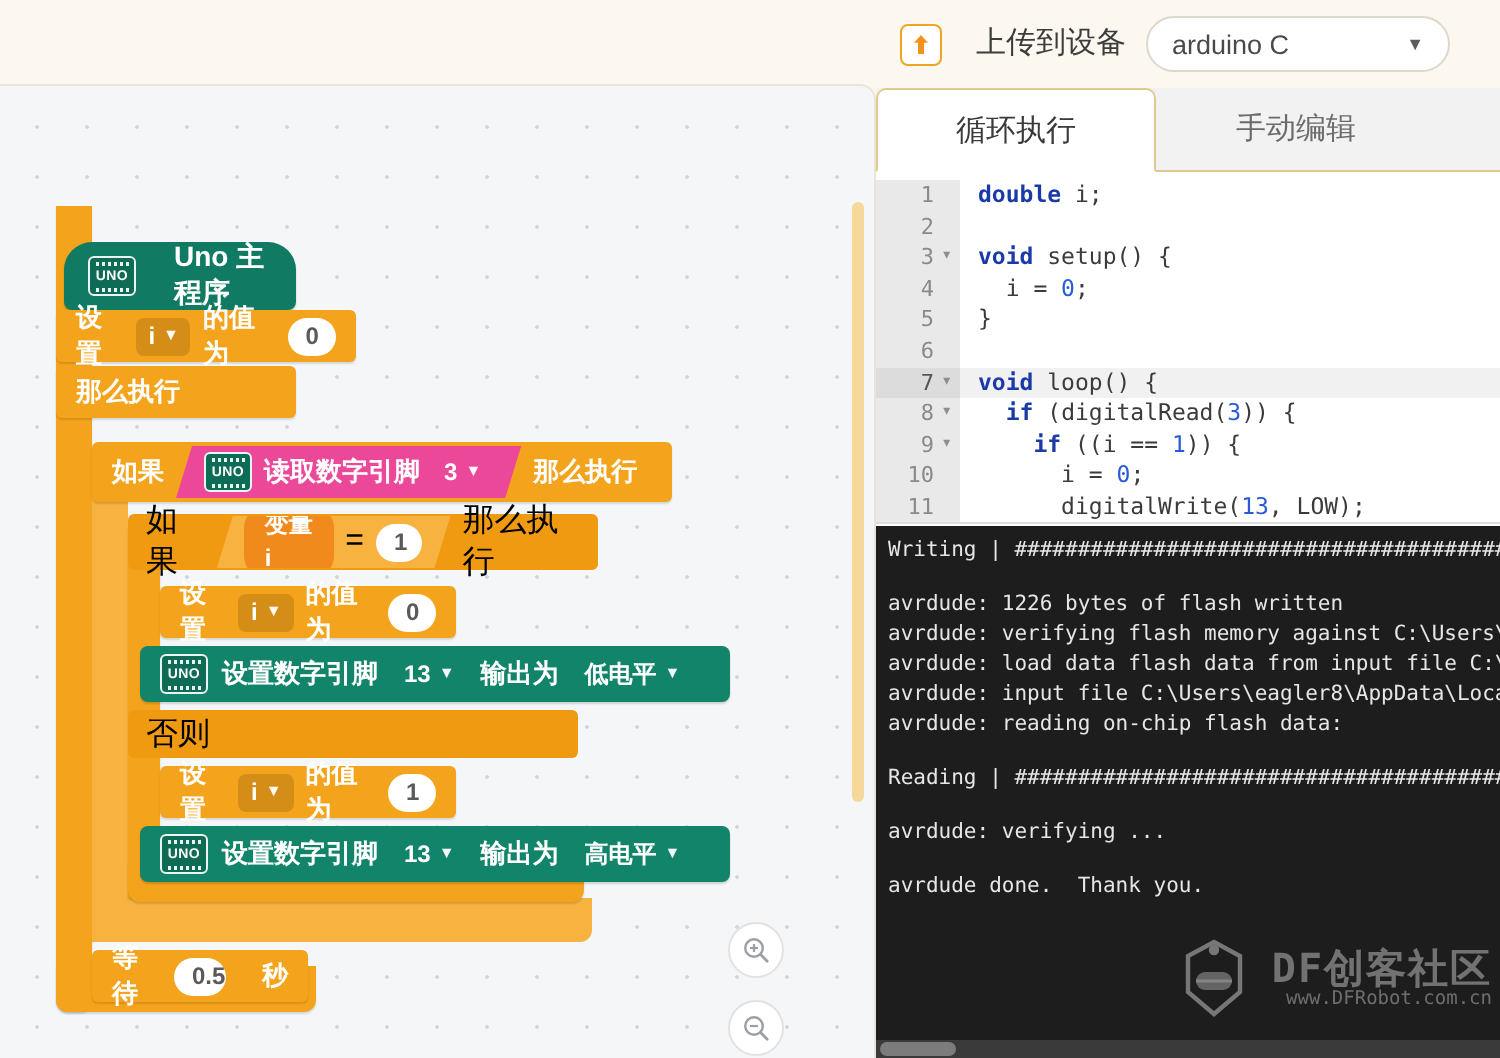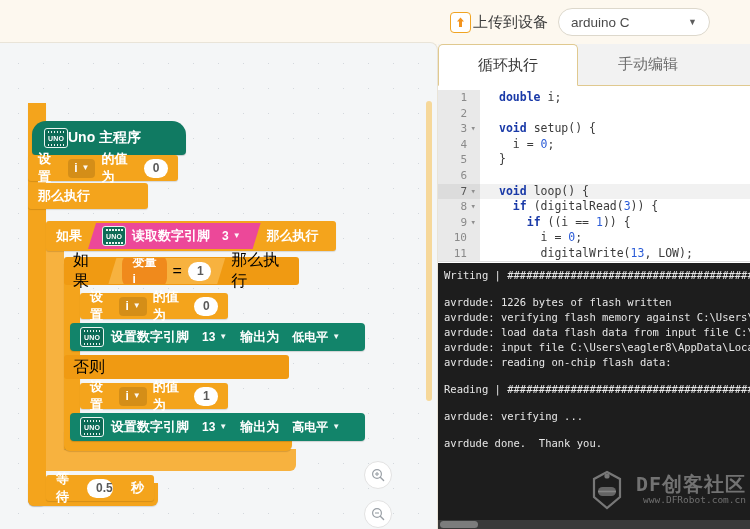--- a/index.html
+++ b/index.html
@@ -102,21 +102,21 @@
   #canvas-scroll-v {
     position: absolute; right: 5px; top: 58px; width: 6px; height: 300px;
     background: #f6d89a; border-radius: 3px;
   }
 
   
   #topbar {
     position: absolute; left: 438px; top: 0; width: 312px; height: 44px;
     display: flex; align-items: center; gap: 10px; padding-left: 12px;
   }
-  #upload-btn { display: flex; align-items: center; gap: 2px; cursor: default; }
+  #upload-btn { display: flex; align-items: flex-start; gap: 17px; cursor: default; }
   .up-icon {
     width: 21px; height: 21px; border: 1.5px solid #f0a423; border-radius: 4px;
     display: flex; align-items: center; justify-content: center; background: #fff;
   }
   #upload-label { font-size: 15px; color: #3c3c3c; }
   #device-select {
     width: 152px; height: 28px; border: 1px solid #ddd8cc; border-radius: 14px;
     background: #fff; display: flex; align-items: center;
     padding: 0 12px; justify-content: space-between;
   }
@@ -154,21 +154,21 @@
   .gut {
     width: 42px; flex: 0 0 42px; text-align: right; padding-right: 4px;
     background: #e9e9e9; color: #8a8a8a;
     font-family: "DejaVu Sans Mono", "Liberation Mono", monospace;
     font-size: 11px; height: 15.6px; line-height: 15.6px;
     display: flex; justify-content: flex-end; align-items: center; gap: 3px;
   }
   .code-line.hl .gut { background: #dcdcdc; color: #555; }
   .fold { color: #8e8e8e; font-size: 9px; width: 6px; }
   .src {
-    padding-left: 19px; white-space: pre;
+    padding-left: 9px; white-space: pre;
     font-family: "DejaVu Sans Mono", "Liberation Mono", monospace;
     font-size: 11.5px; color: #3b3b3b; line-height: 15.6px;
   }
   .kw { color: #1a3aa8; font-weight: bold; }
   .num { color: #2a5bd7; }
 
   
   #console {
     position: absolute; left: 0; top: 219px; width: 312px; height: 266px;
     background: #1d1d1d; color: #e6e6e6; overflow: hidden;
@@ -206,21 +206,21 @@
 
       <div class="cwrap" style="left:28px; top:60px; width:18px; height:403px; border-radius:0 0 6px 6px;"></div>
       <div class="cwrap" style="left:28px; top:440px; width:130px; height:23px; border-radius:0 0 6px 6px;"></div>
 
       <div class="cwrap2" style="left:46px; top:186px; width:18px; height:242px;"></div>
       <div class="cwrap2" style="left:46px; top:406px; width:250px; height:22px; border-radius:0 0 6px 6px;"></div>
 
       <div class="cwrap" style="left:64px; top:220px; width:16px; height:186px;"></div>
       <div class="cwrap" style="left:64px; top:388px; width:228px; height:20px; border-radius:0 0 6px 6px;"></div>
 
-      <div class="blk hat" style="left:32px; top:78px; width:154px; gap:0;padding-left:12px;">
+      <div class="blk hat" style="left:32px; top:78px; width:116px; gap:19px;padding-left:12px;">
         <span class="uno-chip">UNO</span>
         <span>Uno 主程序</span>
       </div>
 
       <div class="blk orange" style="left:28px; top:112px; width:150px; height:26px; gap:6px; padding:0 10px; border-radius:3px;">
         <span>设置</span>
         <span class="field-drop">
           <span>i</span>
           <span class="caret">▼</span>
         </span>

